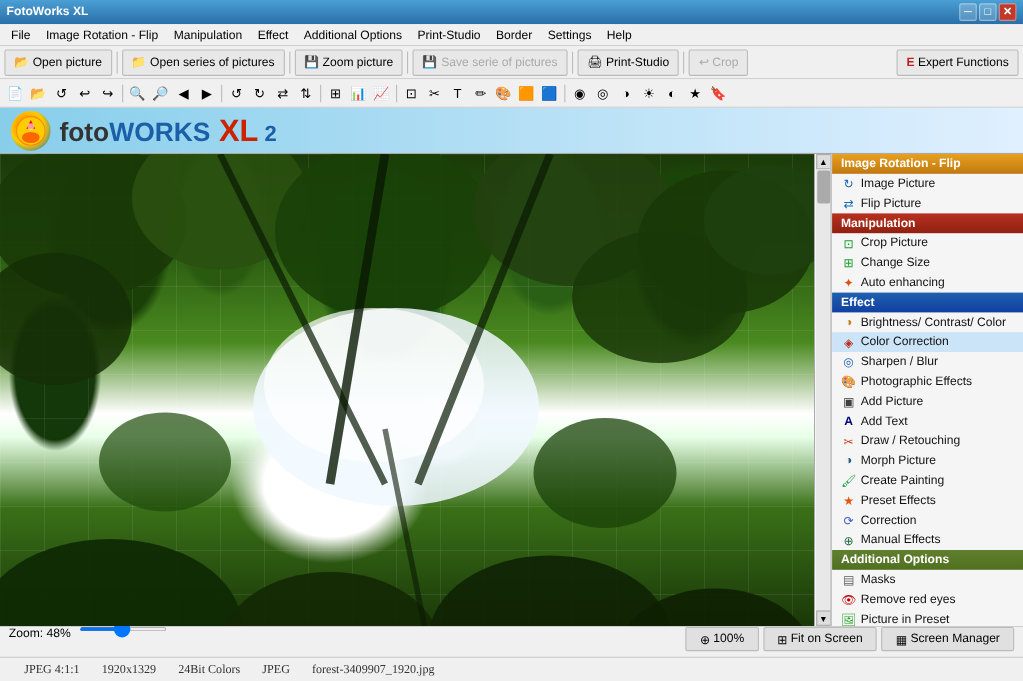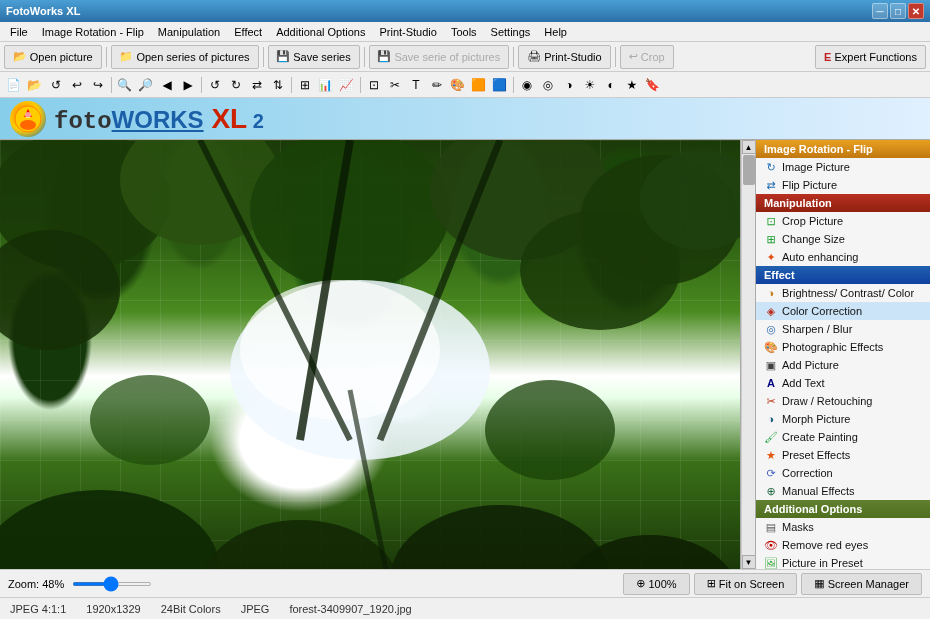--- a/index.html
+++ b/index.html
@@ -100,22 +100,22 @@
       background: linear-gradient(to right, #87CEEB, #e0f0ff);
       height: 42px;
       display: flex;
       align-items: center;
       padding: 0 10px;
       border-bottom: 1px solid #aaa;
     }
     .logo-text {
       font-size: 24px; font-weight: bold;
     }
-    .logo-foto { color: #333; font-family: Liberation Mono, monospace; }
-    .logo-works { color: #1a5fa8; text-decoration: underline; }
+    .logo-foto { color: #333; }
+    .logo-works { color: #1a5fa8; }
     .logo-xl { color: #cc2200; font-size: 28px; }
     .logo-2 { color: #1a5fa8; font-size: 20px; }
     .logo-icon {
       width: 36px; height: 36px;
       margin-right: 8px;
       background: radial-gradient(circle at 40% 40%, #ff6600, #ffcc00, #0066cc);
       border-radius: 50%;
       display: flex; align-items: center; justify-content: center;
     }
 
@@ -199,21 +199,21 @@
       white-space: nowrap;
     }
     .panel-item-icon { width: 14px; height: 14px; display: flex; align-items: center; justify-content: center; font-size: 11px; flex-shrink: 0; }
 
     
     .bottom-toolbar {
       height: 28px;
       background: #f0f0f0;
       border-top: 1px solid #ccc;
       display: flex;
-      align-items: center;
+      align-items: flex-start;
       padding: 0 8px;
       gap: 4px;
     }
     .zoom-label { font-size: 11px; margin-right: 4px; }
     .zoom-slider { width: 80px; height: 4px; }
     .bottom-btn {
       padding: 2px 12px;
       background: #e0e0e0;
       border: 1px solid #bbb;
       border-radius: 2px;
@@ -223,24 +223,25 @@
       display: flex; align-items: center; gap: 3px;
     }
 
     
     .status-bar {
       height: 22px;
       background: #f0f0f0;
       border-top: 1px solid #ccc;
       display: flex;
       align-items: center;
-      padding: 0 10px;
+      padding: 0 22px;
       gap: 20px;
       font-size: 11px;
       color: #333;
+      font-family: Liberation Serif, serif;
     }
     .status-item { display: flex; align-items: center; }
     .image-wrapper {
       flex: 1;
       display: flex;
       flex-direction: column;
       overflow: hidden;
     }
     .image-main {
       flex: 1;
@@ -291,39 +292,39 @@
   </div>
 </div>
 
 <div class="menu-bar">
   <span class="menu-item">File</span>
   <span class="menu-item">Image Rotation - Flip</span>
   <span class="menu-item">Manipulation</span>
   <span class="menu-item">Effect</span>
   <span class="menu-item">Additional Options</span>
   <span class="menu-item">Print-Studio</span>
-  <span class="menu-item">Tools</span>
+  <span class="menu-item">Border</span>
   <span class="menu-item">Settings</span>
   <span class="menu-item">Help</span>
 </div>
 
 <div class="toolbar">
   <div class="toolbar-btn">
     <span>📂</span>
     <span>Open picture</span>
   </div>
   <div class="toolbar-sep"></div>
   <div class="toolbar-btn">
     <span>📁</span>
     <span>Open series of pictures</span>
   </div>
   <div class="toolbar-sep"></div>
   <div class="toolbar-btn">
     <span>💾</span>
-    <span>Save series</span>
+    <span>Zoom picture</span>
   </div>
   <div class="toolbar-sep"></div>
   <div class="toolbar-btn disabled">
     <span>💾</span>
     <span>Save serie of pictures</span>
   </div>
   <div class="toolbar-sep"></div>
   <div class="toolbar-btn">
     <span>🖨</span>
     <span>Print-Studio</span>

